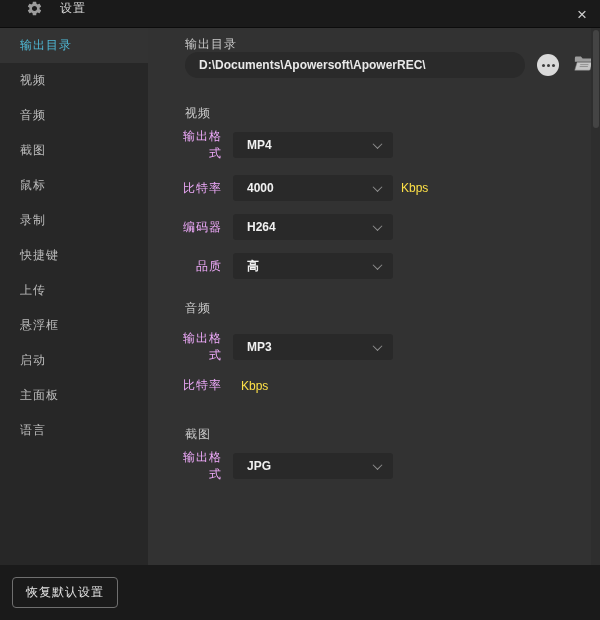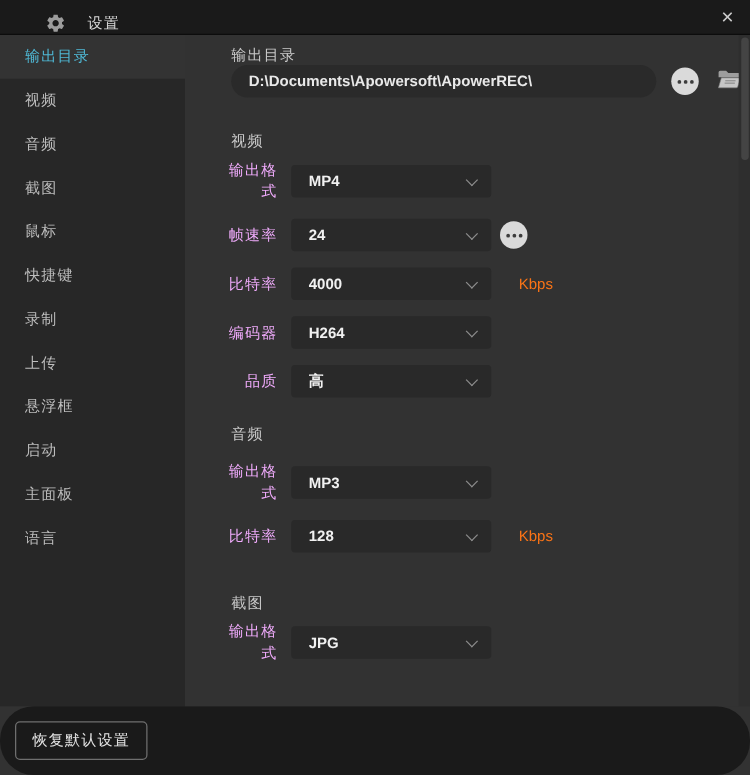--- a/index.html
+++ b/index.html
@@ -7,21 +7,21 @@
   body {
     font-family:"Liberation Sans","DejaVu Sans",sans-serif;
     background:#323232; overflow:hidden;
     -webkit-font-smoothing:antialiased;
   }
   .window { position:relative; width:600px; height:620px; display:flex; flex-direction:column; background:#323232; }
 
   
   .titlebar {
     height:28px; flex:0 0 28px; background:#1a1a1a;
-    display:flex; align-items:flex-end; padding-left:36px;
+    display:flex; align-items:flex-start; padding-left:26px;
     border-bottom:1px solid #0c0c0c;
   }
   .titlebar .gear { width:17px; height:17px; display:inline-flex; }
   .titlebar .title { color:#d6d6d6; font-size:12px; margin-left:17px; letter-spacing:1px; }
   .close-btn {
     margin-left:auto; width:36px; height:28px; display:flex; align-items:center; justify-content:center;
     color:#cccccc; font-size:17px; cursor:pointer; line-height:1;
   }
 
   
@@ -61,29 +61,29 @@
   .row.gap   { margin-top:13px; }
   .row.after-hdr { margin-top:14px; }
   .row-label { width:48px; text-align:right; font-size:12px; color:#f0abfc; margin-right:11px; flex:0 0 48px; letter-spacing:1px; }
   .dropdown {
     width:160px; height:26px; background:#292929; border-radius:3px;
     display:flex; align-items:center; padding:0 12px 0 14px; cursor:pointer;
   }
   .dd-value { color:#f1f1f1; font-size:12px; font-weight:bold; flex:1 1 auto; }
   .chev { width:7px; height:7px; border-right:1.5px solid #8e8e8e; border-bottom:1.5px solid #8e8e8e;
           transform:rotate(45deg) translate(-1px,-1px); flex:0 0 auto; }
-  .suffix { font-size:12px; color:#f97316; margin-left:22px; }
+  .suffix { font-size:12px; color:#fde047; margin-left:8px; }
   .row .circle-btn { margin-left:7px; }
 
   
   .scroll-track { position:absolute; right:0; top:0; bottom:0; width:9px; background:#2e2e2e; }
   .scroll-thumb { position:absolute; right:1px; top:2px; width:6px; height:98px; border-radius:3px; background:#444444; cursor:pointer; }
 
   
-  .footer { height:55px; flex:0 0 55px; background:#1a1a1a; display:flex; align-items:center; padding-left:12px;border-radius:27px; }
+  .footer { height:55px; flex:0 0 55px; background:#1a1a1a; display:flex; align-items:center; padding-left:12px; }
   .reset-btn {
     background:transparent; border:1px solid #6f6f6f; border-radius:4px;
     color:#e3e3e3; font-size:12px; padding:6px 13px; cursor:pointer; letter-spacing:1px;
     font-family:"Liberation Sans","DejaVu Sans",sans-serif;
   }
 </style>
 </head>
 <body>
 
 <div class="window">
@@ -99,22 +99,22 @@
   </div>
 
   <div class="body">
 
     <div class="sidebar">
       <div class="side-item selected">输出目录</div>
       <div class="side-item">视频</div>
       <div class="side-item">音频</div>
       <div class="side-item">截图</div>
       <div class="side-item">鼠标</div>
+      <div class="side-item">录制</div>
       <div class="side-item">快捷键</div>
-      <div class="side-item">录制</div>
       <div class="side-item">上传</div>
       <div class="side-item">悬浮框</div>
       <div class="side-item">启动</div>
       <div class="side-item">主面板</div>
       <div class="side-item">语言</div>
     </div>
 
     <div class="content">
 
       <div class="section-header">输出目录</div>
@@ -138,30 +138,20 @@
       <div class="section-header hdr-video">视频</div>
 
       <div class="row first">
         <span class="row-label">输出格式</span>
         <div class="dropdown">
           <span class="dd-value">MP4</span>
           <span class="chev"></span>
         </div>
       </div>
 
-      <div class="row gap">
-        <span class="row-label">帧速率</span>
-        <div class="dropdown">
-          <span class="dd-value">24</span>
-          <span class="chev"></span>
-        </div>
-        <button class="circle-btn">
-          <span class="dots"></span>
-        </button>
-      </div>
 
       <div class="row gap">
         <span class="row-label">比特率</span>
         <div class="dropdown">
           <span class="dd-value">4000</span>
           <span class="chev"></span>
         </div>
         <span class="suffix">Kbps</span>
       </div>
 
@@ -186,24 +176,20 @@
       <div class="row after-hdr">
         <span class="row-label">输出格式</span>
         <div class="dropdown">
           <span class="dd-value">MP3</span>
           <span class="chev"></span>
         </div>
       </div>
 
       <div class="row gap">
         <span class="row-label">比特率</span>
-        <div class="dropdown">
-          <span class="dd-value">128</span>
-          <span class="chev"></span>
-        </div>
         <span class="suffix">Kbps</span>
       </div>
 
       <div class="section-header hdr-shot">截图</div>
 
       <div class="row first">
         <span class="row-label">输出格式</span>
         <div class="dropdown">
           <span class="dd-value">JPG</span>
           <span class="chev"></span>

